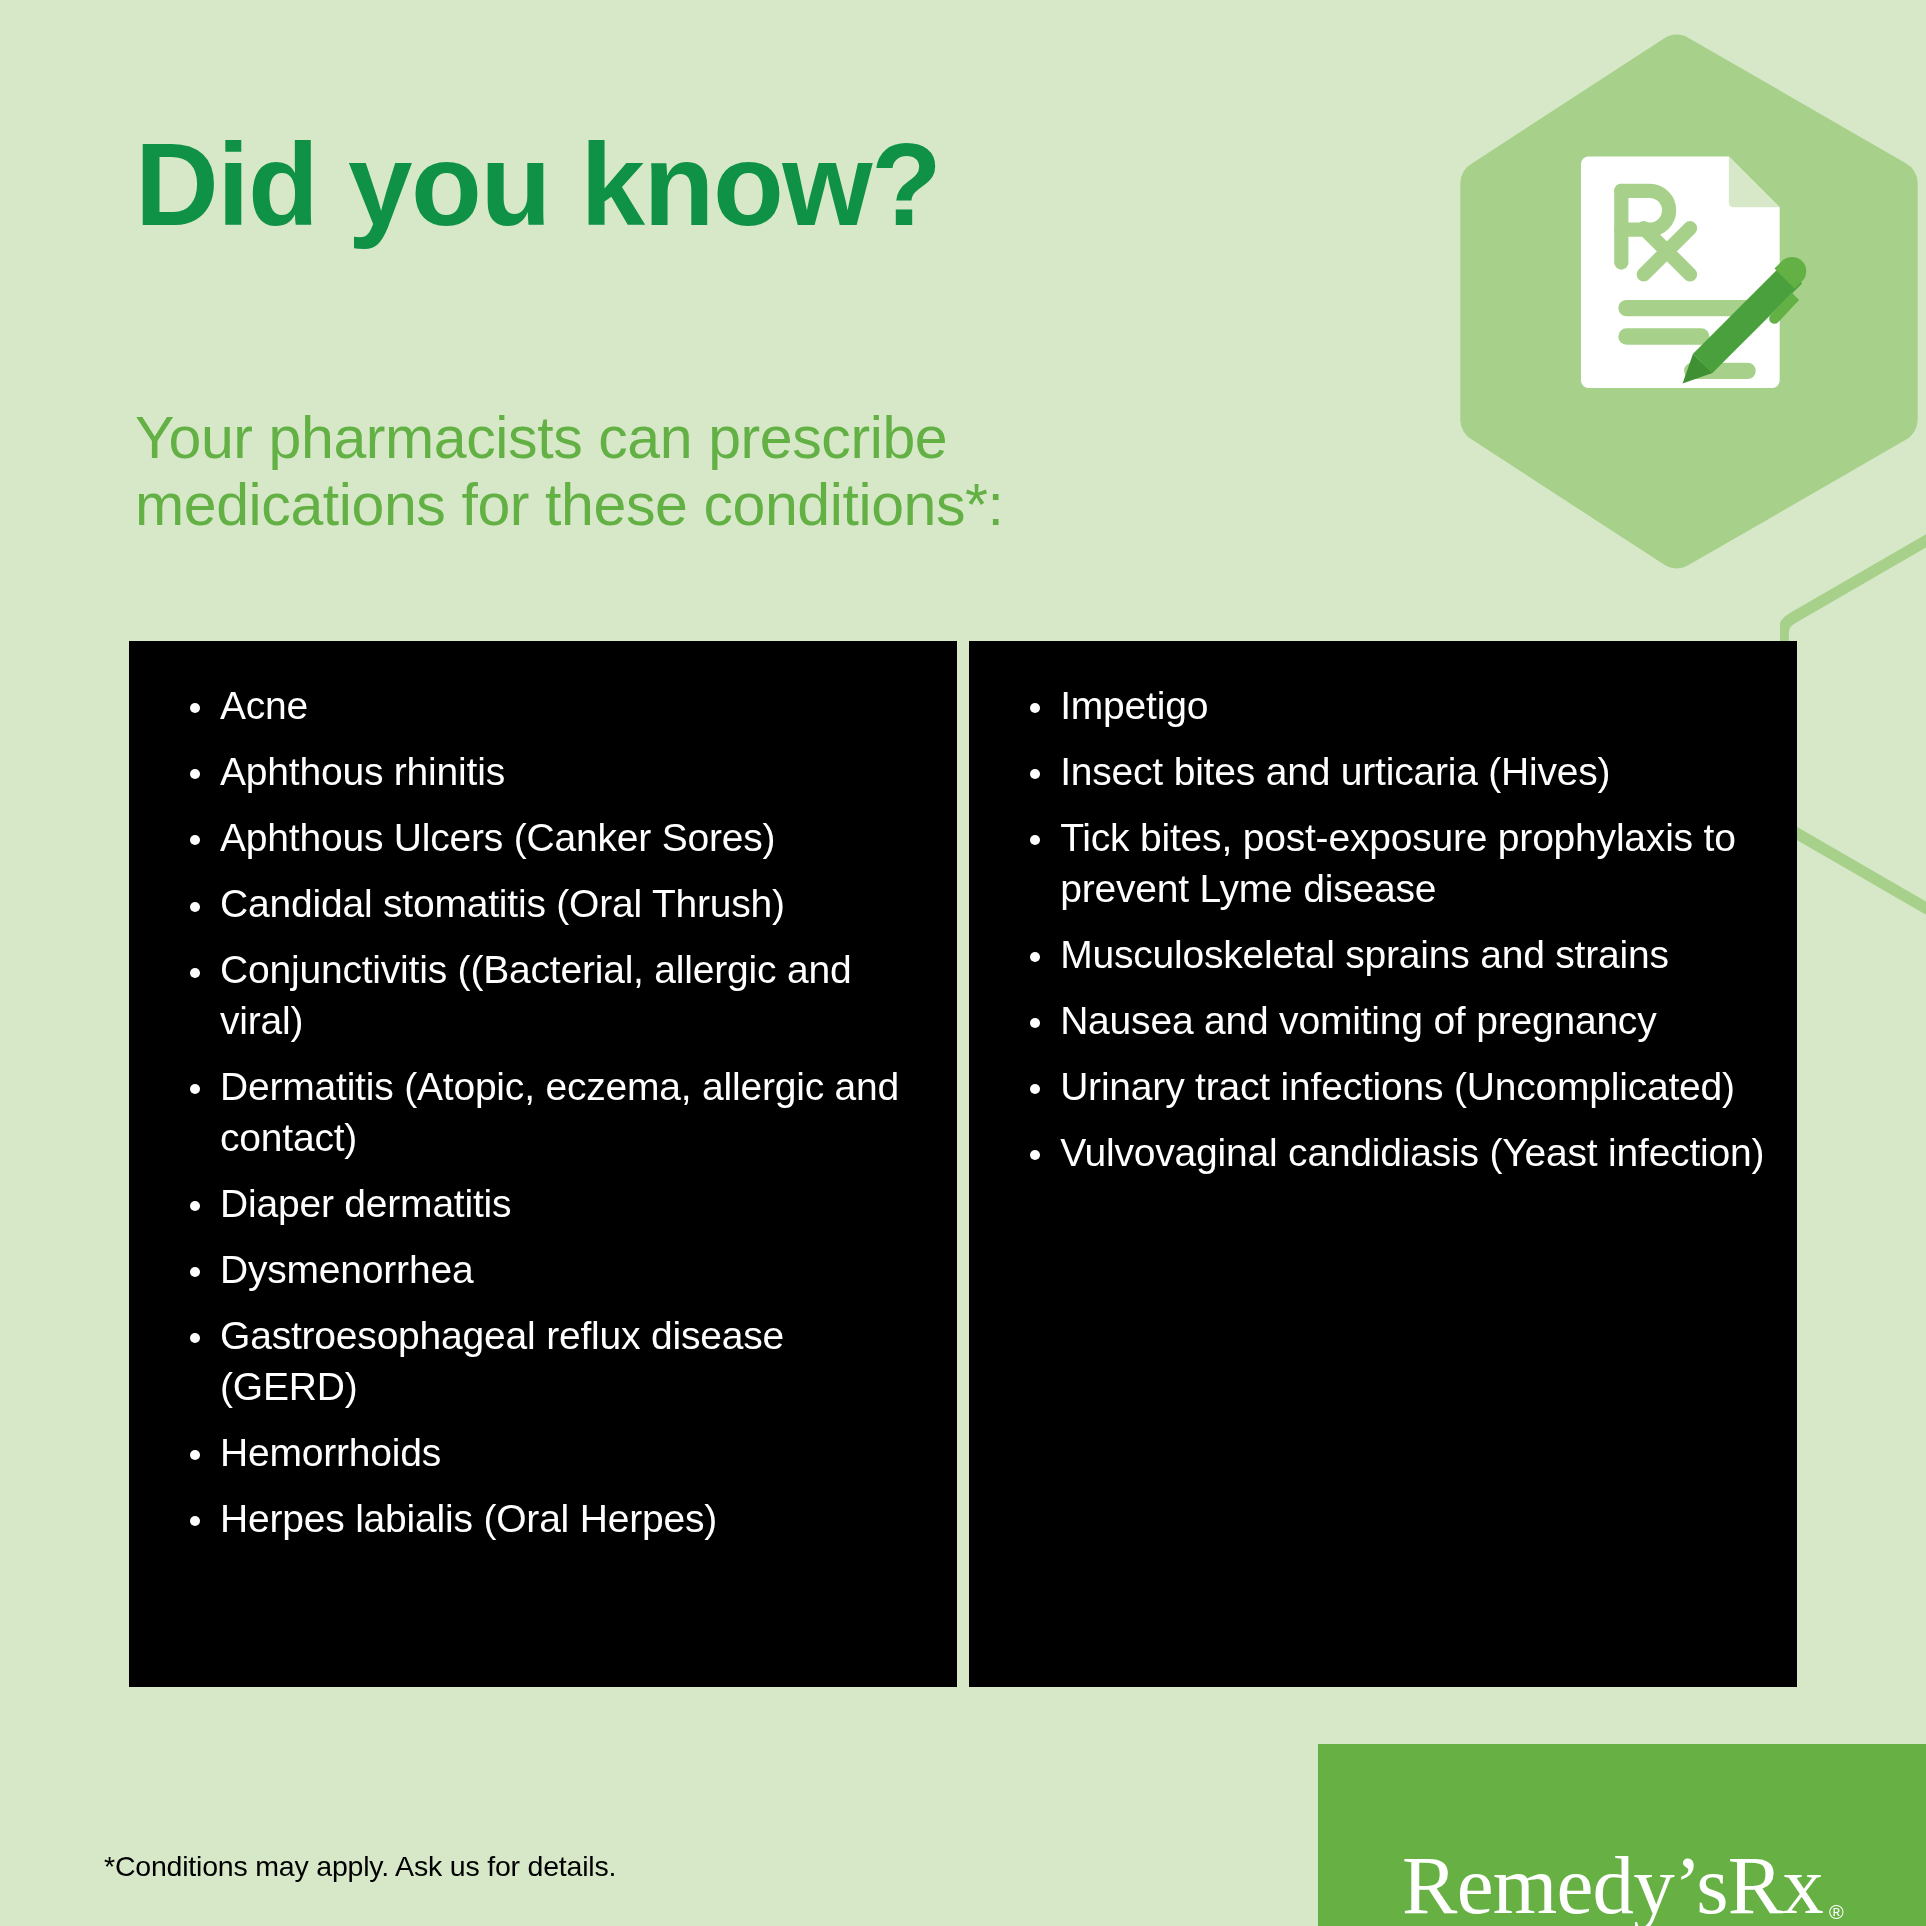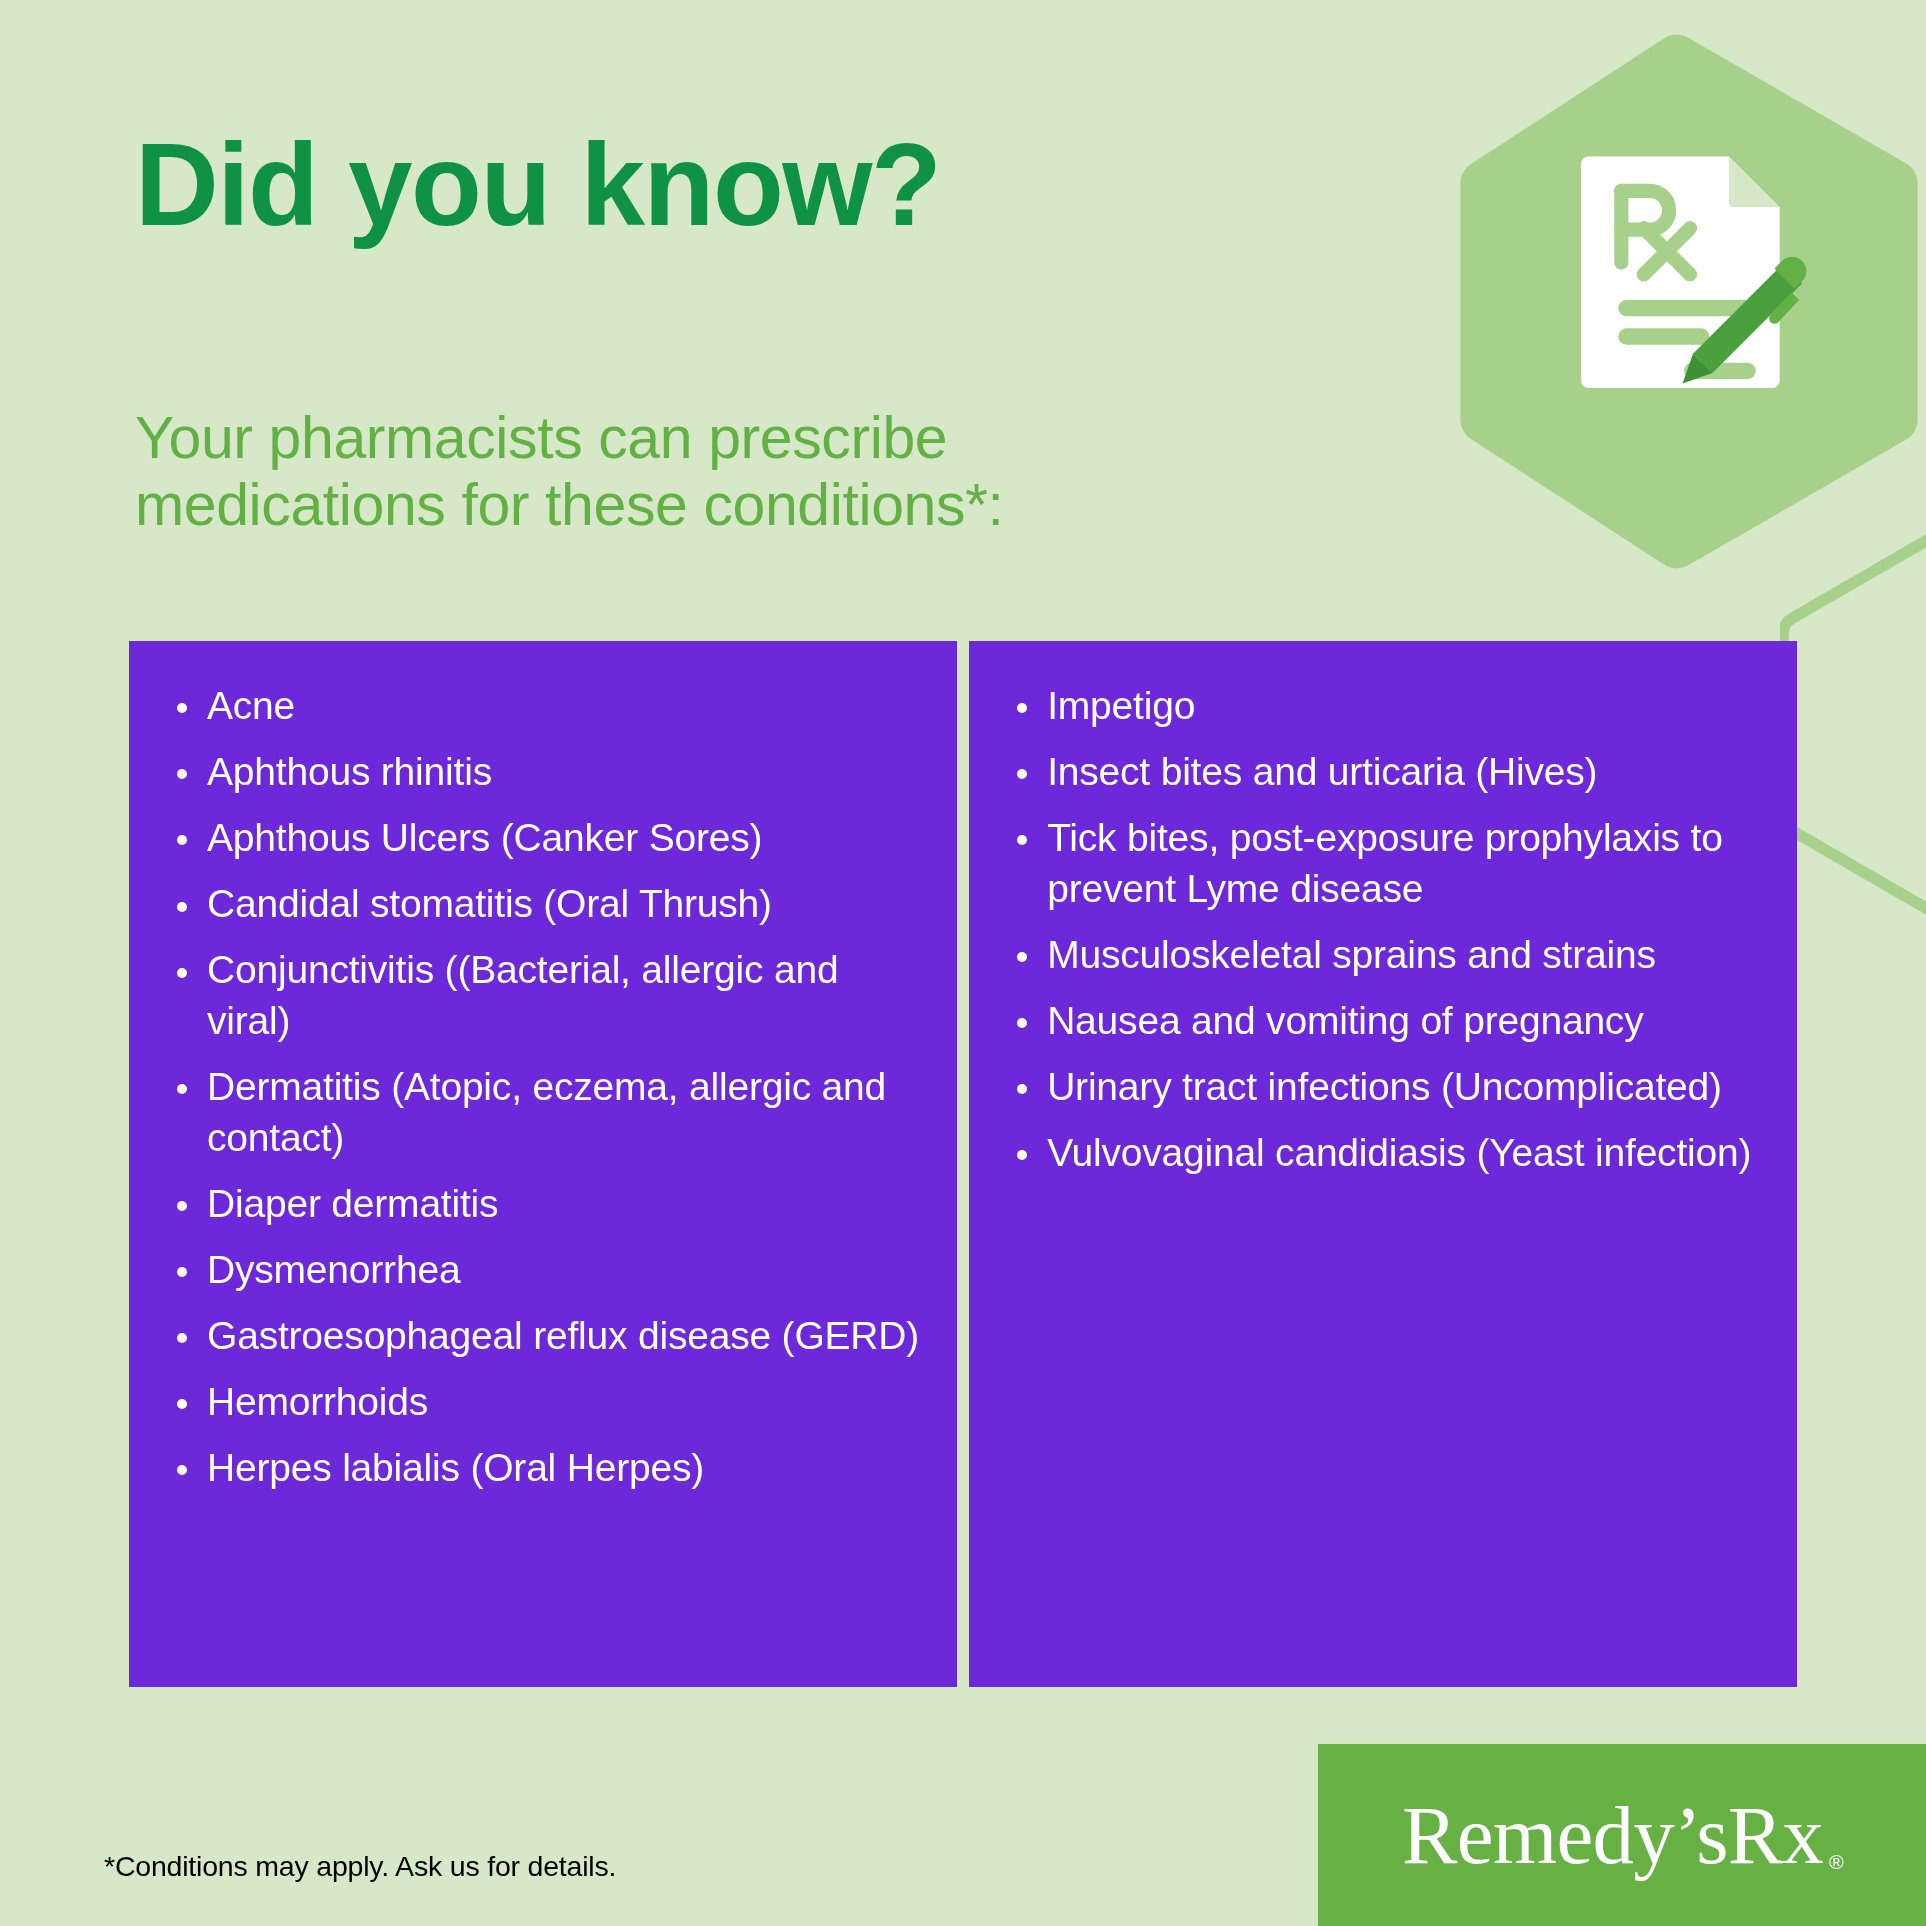--- a/index.html
+++ b/index.html
@@ -90,23 +90,23 @@
     position: absolute;
     left: 129px;
     top: 641px;
     width: 1668px;
     height: 1046px;
     display: flex;
     gap: 12.3px;
   }
 
   .card {
-    background: #6d28d9;
+    background: #000000;
     flex: 1 1 0;
-    padding: 40px 31px 31px 43px;
+    padding: 40px 31px 31px 56px;
   }
 
   .cond-list {
     list-style: none;
     margin: 0;
     padding: 0;
   }
 
   .cond-item {
     position: relative;
@@ -141,21 +141,21 @@
   }
 
   .logo-block {
     position: absolute;
     left: 1318px;
     top: 1744px;
     width: 609px;
     height: 183px;
     background: #67b144;
     display: flex;
-    align-items: center;
+    align-items: flex-end;
     justify-content: center;
   }
 
   .logo-wordmark {
     font-family: "Liberation Serif", serif;
     color: #ffffff;
     font-size: 83px;
     line-height: 1;
     letter-spacing: -0.8px;
     position: relative;

